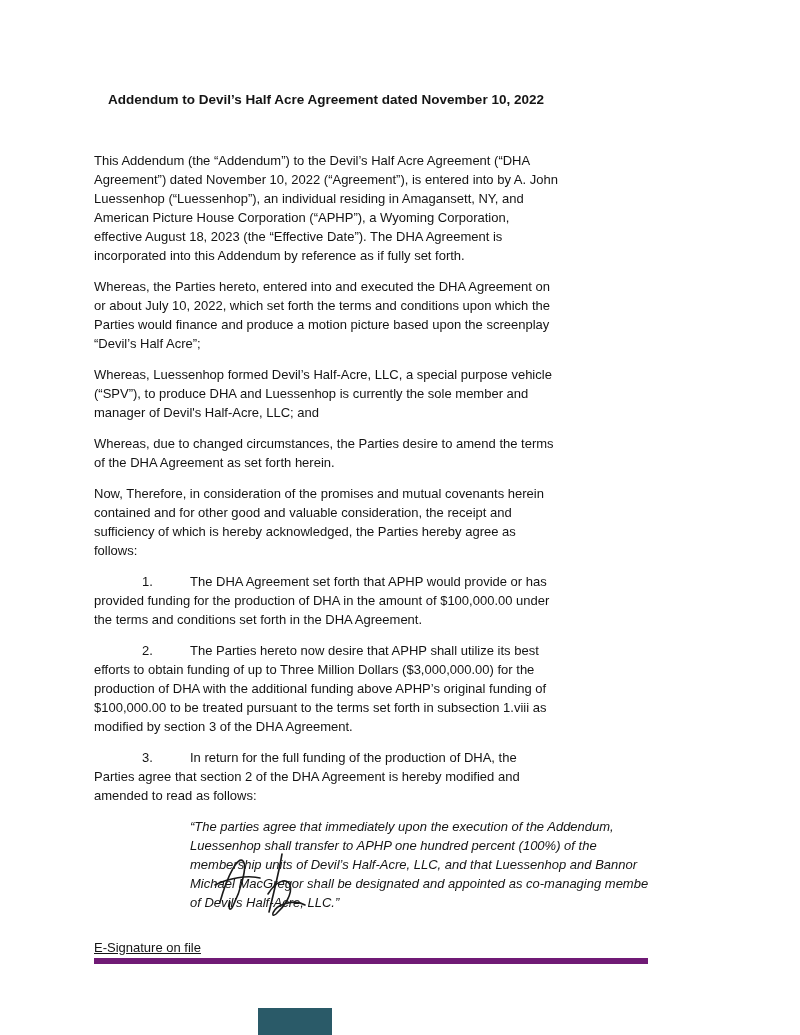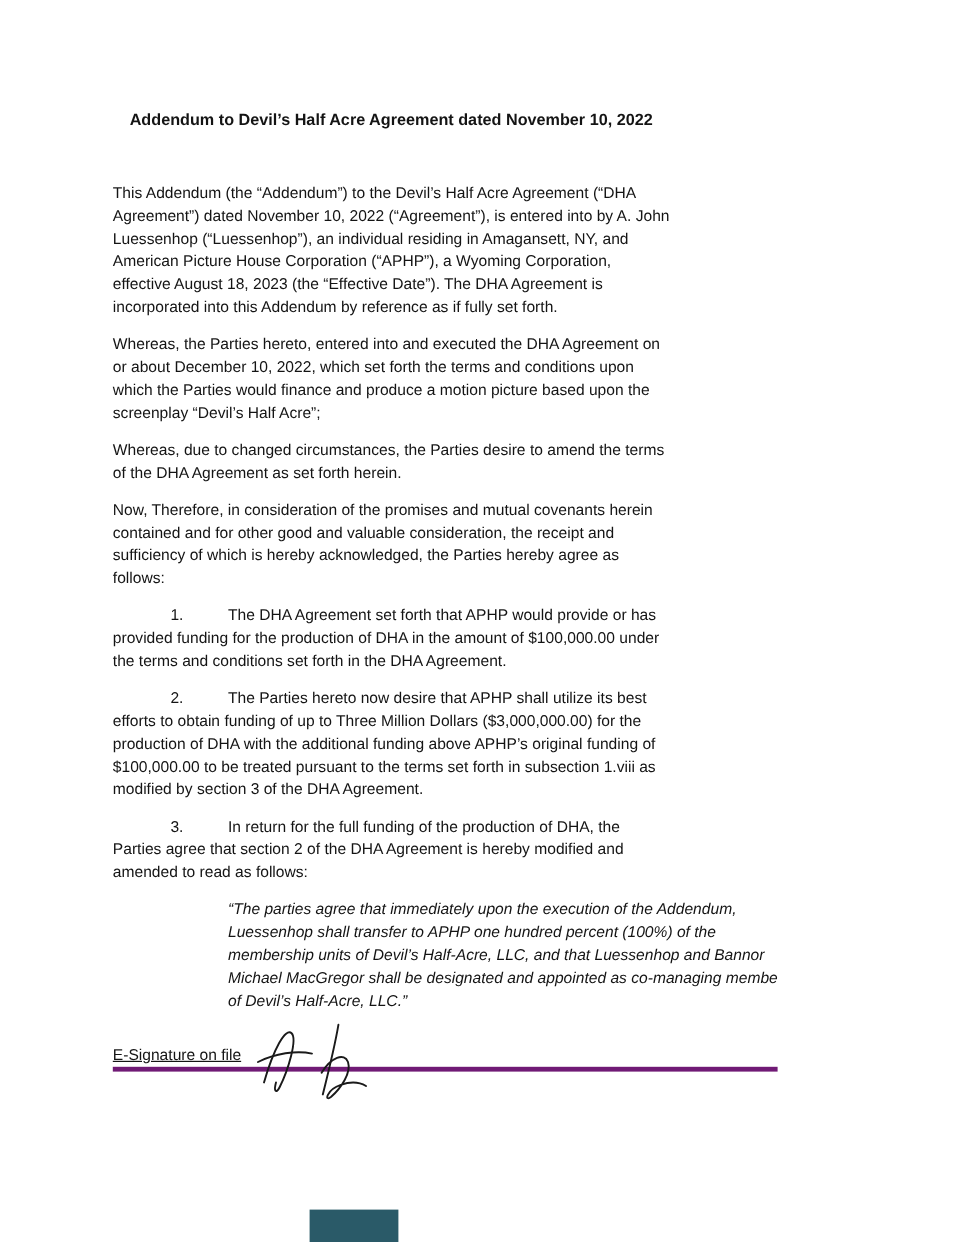--- a/index.html
+++ b/index.html
@@ -31,21 +31,21 @@
   }
   .quote {
     margin: 11px 0 12px 96px;
     width: 470px;
     font-style: italic;
   }
   .sig-block { margin-top: 26px; }
   .company { margin: 0 0 34px 0; }
   .sig-line {
     width: 616px;
-    border-bottom: 4px solid #701a75;
+    border-bottom: 6px solid #701a75;
     padding-bottom: 1px;
   }
   .esign { text-decoration: underline; }
   .by-line { margin-top: 3px; }
   .by-italic { font-style: italic; }
   .signature-svg {
     position: absolute;
     left: 212px;
     top: 850px;
     pointer-events: none;
@@ -59,21 +59,22 @@
   }
 </style>
 </head>
 <body>
 
 <div class="page">
 
   <div class="doc-title">Addendum to Devil’s Half Acre Agreement dated November 10, 2022</div>
 
   <p>This Addendum (the “Addendum”) to the Devil’s Half Acre Agreement (“DHA Agreement”) dated November 10, 2022 (“Agreement”), is entered into by A. John Luessenhop (“Luessenhop”), an individual residing in Amagansett, NY, and American Picture House Corporation (“APHP”), a Wyoming Corporation, effective August 18, 2023 (the “Effective Date”).  The DHA Agreement is incorporated into this Addendum by reference as if fully set forth.</p>
-  <p>Whereas, the Parties hereto, entered into and executed the DHA Agreement on or about December 10, 2022, which set forth the terms and conditions upon which the Parties would finance and produce a motion picture based upon the screenplay “Devil’s Half Acre”;</p>
+  <p>Whereas, the Parties hereto, entered into and executed the DHA Agreement on or about July 10, 2022, which set forth the terms and conditions upon which the Parties would finance and produce a motion picture based upon the screenplay “Devil’s Half Acre”;</p>
+  <p>Whereas, Luessenhop formed Devil’s Half-Acre, LLC, a special purpose vehicle (“SPV”), to produce DHA and Luessenhop is currently the sole member and manager of Devil's Half-Acre, LLC; and</p>
   <p>Whereas, due to changed circumstances, the Parties desire to amend the terms of the DHA Agreement as set forth herein.</p>
   <p>Now, Therefore, in consideration of the promises and mutual covenants herein contained and for other good and valuable consideration, the receipt and sufficiency of which is hereby acknowledged, the Parties hereby agree as follows:</p>
 
   <p class="numbered"><span class="num">1.</span><span>The DHA Agreement set forth that APHP would provide or has provided funding for the production of DHA in the amount of $100,000.00 under the terms and conditions set forth in the DHA Agreement.</span></p>
 
   <p class="numbered"><span class="num">2.</span><span>The Parties hereto now desire that APHP shall utilize its best efforts to obtain funding of up to Three Million Dollars ($3,000,000.00) for the production of DHA with the additional funding above APHP’s original funding of $100,000.00 to be treated pursuant to the terms set forth in subsection 1.viii as modified by section 3 of the DHA Agreement.</span></p>
 
   <p class="numbered"><span class="num">3.</span><span>In return for the full funding of the production of DHA, the Parties agree that section 2 of the DHA Agreement is hereby modified and amended to read as follows:</span></p>
 
   <p class="quote">“The parties agree that immediately upon the execution of the Addendum, Luessenhop shall transfer to APHP one hundred percent (100%) of the membership units of Devil’s Half-Acre, LLC, and that Luessenhop and Bannor Michael MacGregor shall be designated and appointed as co-managing members of Devil’s Half-Acre, LLC.”</p>

